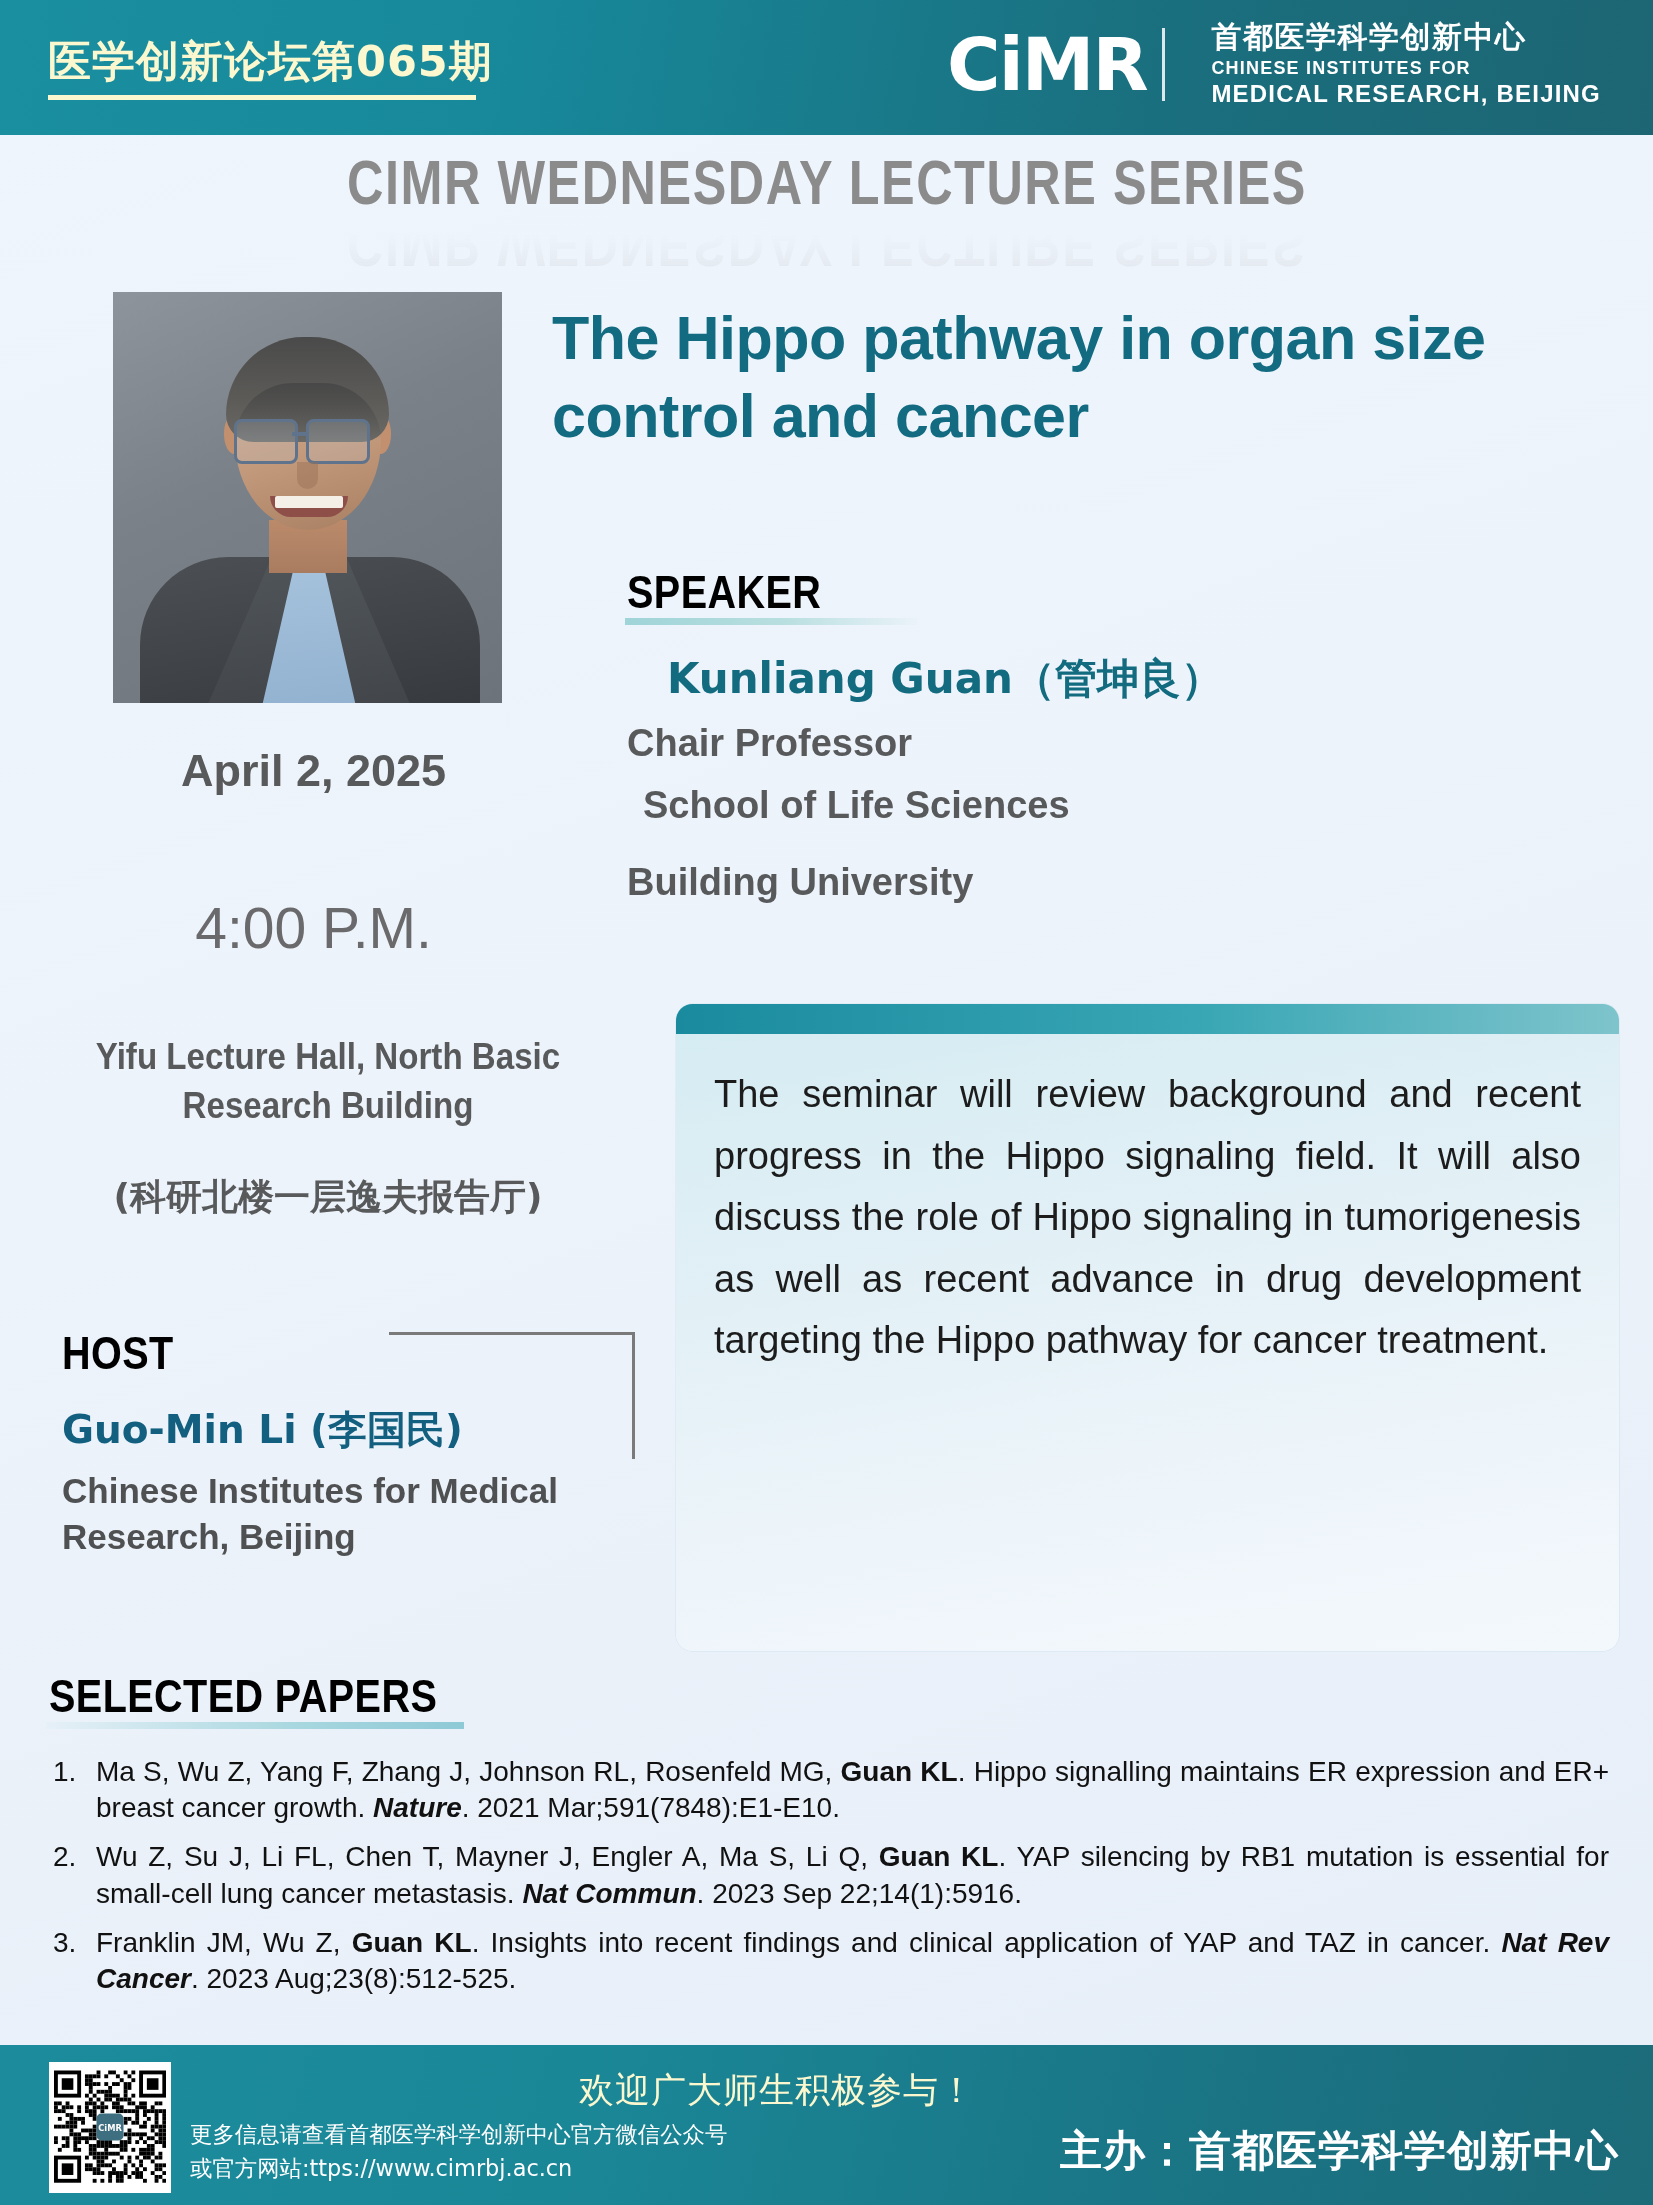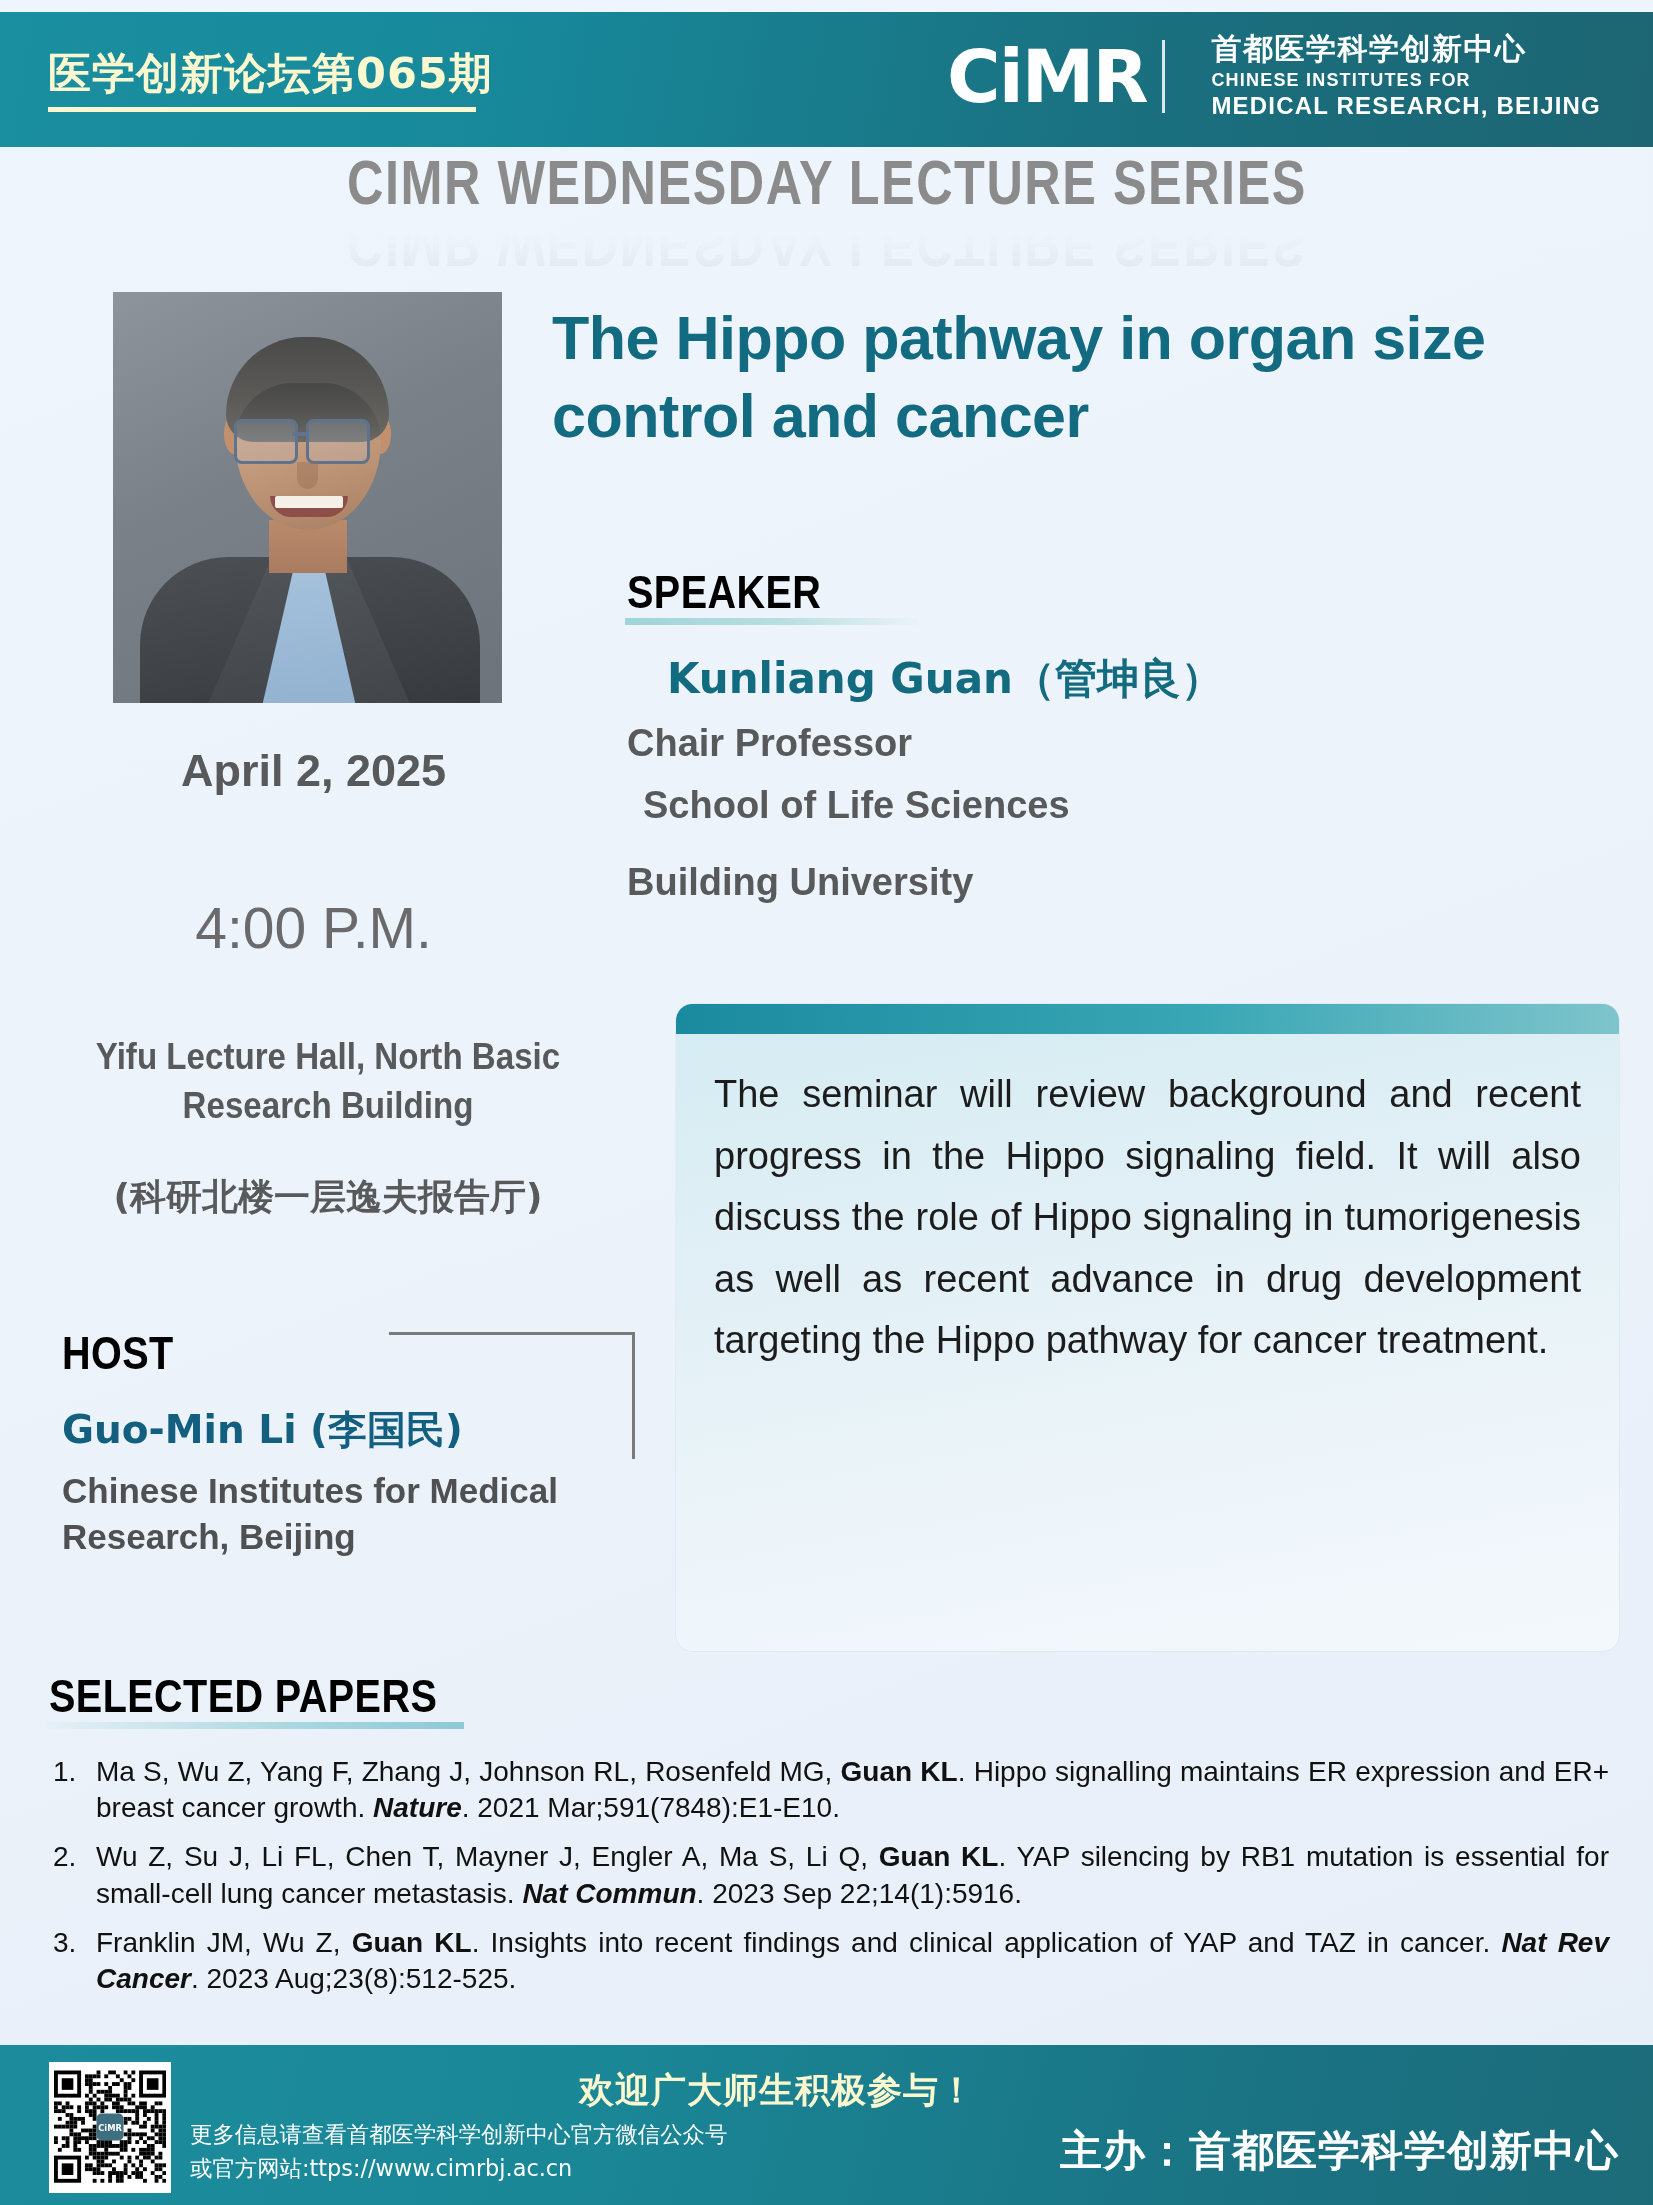--- a/index.html
+++ b/index.html
@@ -12,21 +12,21 @@
     position:relative;
   }
   .poster{
     position:relative;width:1654px;height:2205px;
     background:linear-gradient(160deg,#eef5fc 0%,#edf3fa 45%,#e6eef8 100%);
     overflow:hidden;
   }
 
   
   .header-bar{
-    position:absolute;left:0;top:12px;width:1654px;height:135px;
+    position:absolute;left:0;top:0;width:1654px;height:135px;
     background:linear-gradient(100deg,#1a8fa0 0%,#17899b 30%,#1a6f7e 70%,#1d6573 100%);
   }
   .issue-badge{
     position:absolute;left:48px;top:40px;
     color:#fbf7cf;
     font-size:43px;font-weight:bold;
     letter-spacing:1px;
     line-height:1;
     font-family:"DejaVu Sans","Liberation Sans",sans-serif;
   }
@@ -281,21 +281,21 @@
     color:#fff;font-size:22.4px;line-height:1.55;
     font-family:"DejaVu Sans","Liberation Sans",sans-serif;
   }
   .footer-url{
     position:absolute;left:190px;top:108px;
     color:#fff;font-size:22.4px;
     font-family:"DejaVu Sans","Liberation Sans",sans-serif;
   }
   .footer-welcome{
     position:absolute;left:579px;top:22px;
-    color:#fbf7cf;font-size:35px;font-weight:bold;letter-spacing:1px;
+    color:#fbf7cf;font-size:35px;font-weight:normal;letter-spacing:1px;
     font-family:"DejaVu Sans","Liberation Sans",sans-serif;
   }
   .footer-organizer{
     position:absolute;left:1060px;top:78px;
     color:#fff;font-size:42px;font-weight:bold;letter-spacing:1px;
     font-family:"DejaVu Sans","Liberation Sans",sans-serif;
   }
 </style>
 </head>
 <body>

